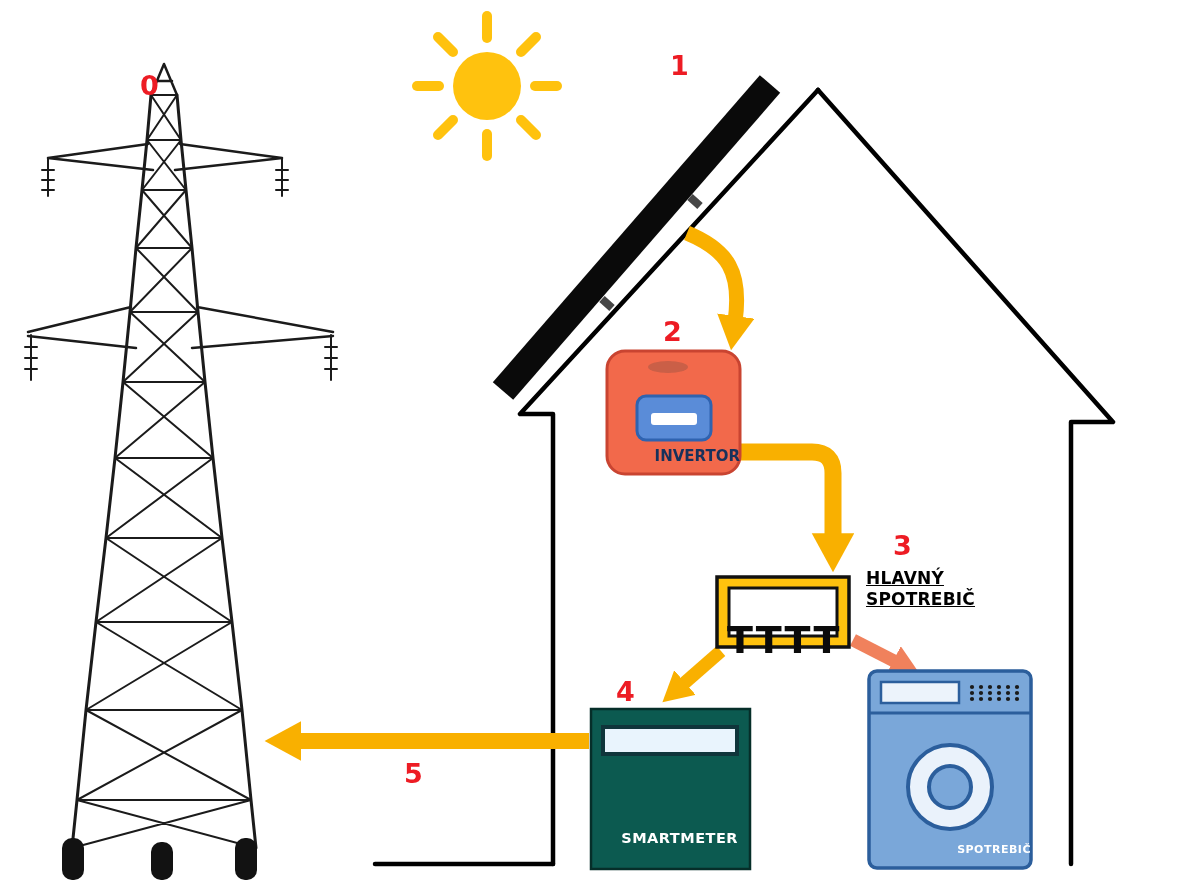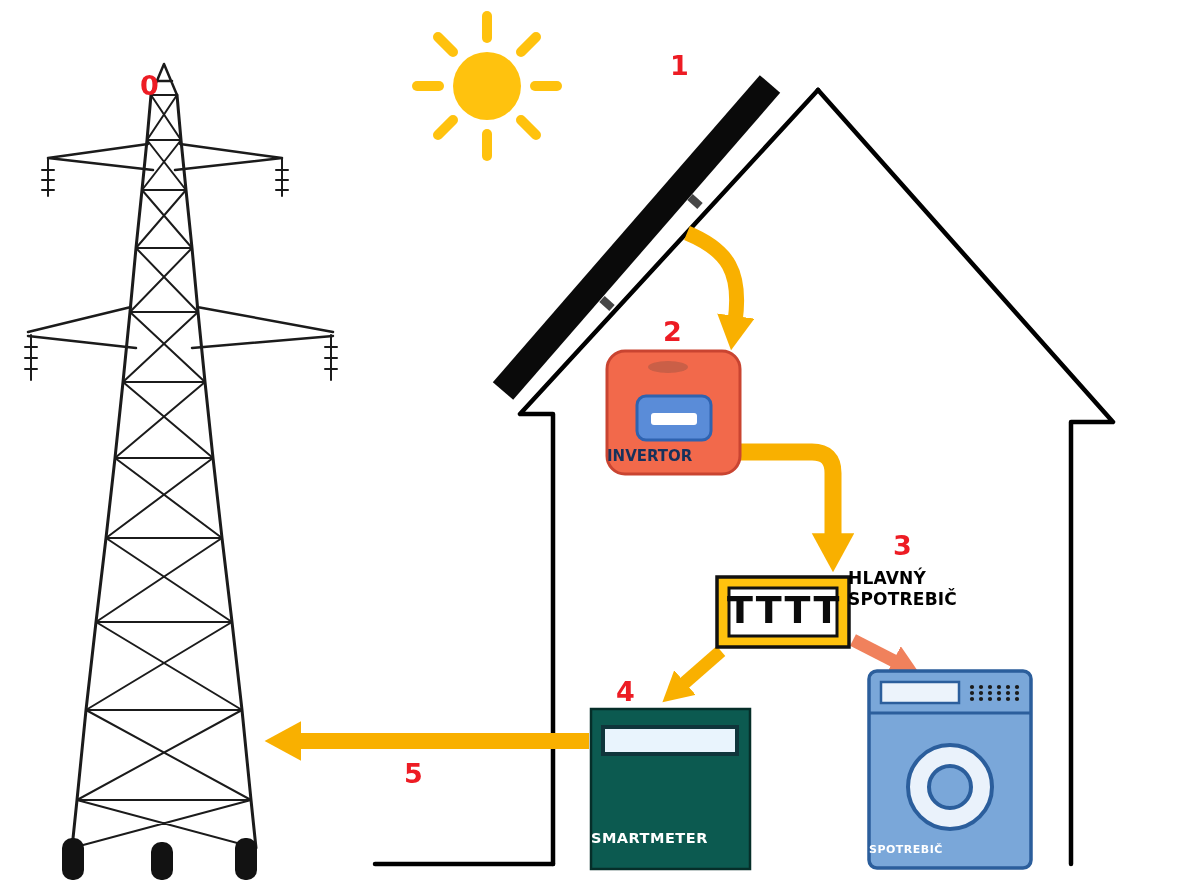--- a/index.html
+++ b/index.html
@@ -5,21 +5,21 @@
   html,body { margin:0; padding:0; background:#fff; }
   .canvas {
     position:relative; width:1180px; height:884px; background:#ffffff;
     overflow:hidden; font-family:"DejaVu Sans", "Liberation Sans", sans-serif;
   }
   .gfx { position:absolute; left:0; top:0; }
   .t { position:absolute; font-weight:bold; color:#000; }
   .num { position:absolute; font-weight:bold; color:#ED1C24; font-size:27px; }
   .cap { font-size:17px; line-height:21px; letter-spacing:0.2px; }
   .cap span { display:block; }
-  .boxlabel { text-align:left; }
+  .boxlabel { text-align:right; }
   .breakers {
     position:absolute; font-weight:bold; color:#0b0b0b; font-size:38px;
     letter-spacing:2px; text-align:center; line-height:48px;
     font-family:"DejaVu Sans", sans-serif;
   }
 </style>
 </head>
 <body>
 
 <div class="canvas">
@@ -155,25 +155,25 @@
   <div class="num" style="left:140px; top:70px;">0</div>
   <div class="num" style="left:670px; top:50px;">1</div>
   <div class="num" style="left:663px; top:316px;">2</div>
   <div class="num" style="left:893px; top:530px;">3</div>
   <div class="num" style="left:616px; top:676px;">4</div>
   <div class="num" style="left:404px; top:758px;">5</div>
 
 
   <div class="t boxlabel" style="left:607px; top:447px; width:133px; font-size:15px; color:#17315B;">INVERTOR</div>
 
-  <div class="t cap" style="left:848px; top:568px;">
+  <div class="t cap" style="left:866px; top:568px;text-decoration:underline;">
     <span></span>
     <span>HLAVNÝ</span>
     <span>SPOTREBIČ</span>
   </div>
 
-  <div class="breakers" style="left:727px; top:586px; width:88px;">TTTT</div>
+  <div class="breakers" style="left:727px; top:616px; width:88px;">TTTT</div>
 
   <div class="t boxlabel" style="left:591px; top:830px; width:147px; font-size:14.5px; color:#ffffff; letter-spacing:0.5px;">SMARTMETER</div>
 
   <div class="t boxlabel" style="left:869px; top:843px; width:162px; font-size:11px; color:#ffffff; letter-spacing:0.5px;">SPOTREBIČ</div>
 
 </div>
 
 </body></html>

